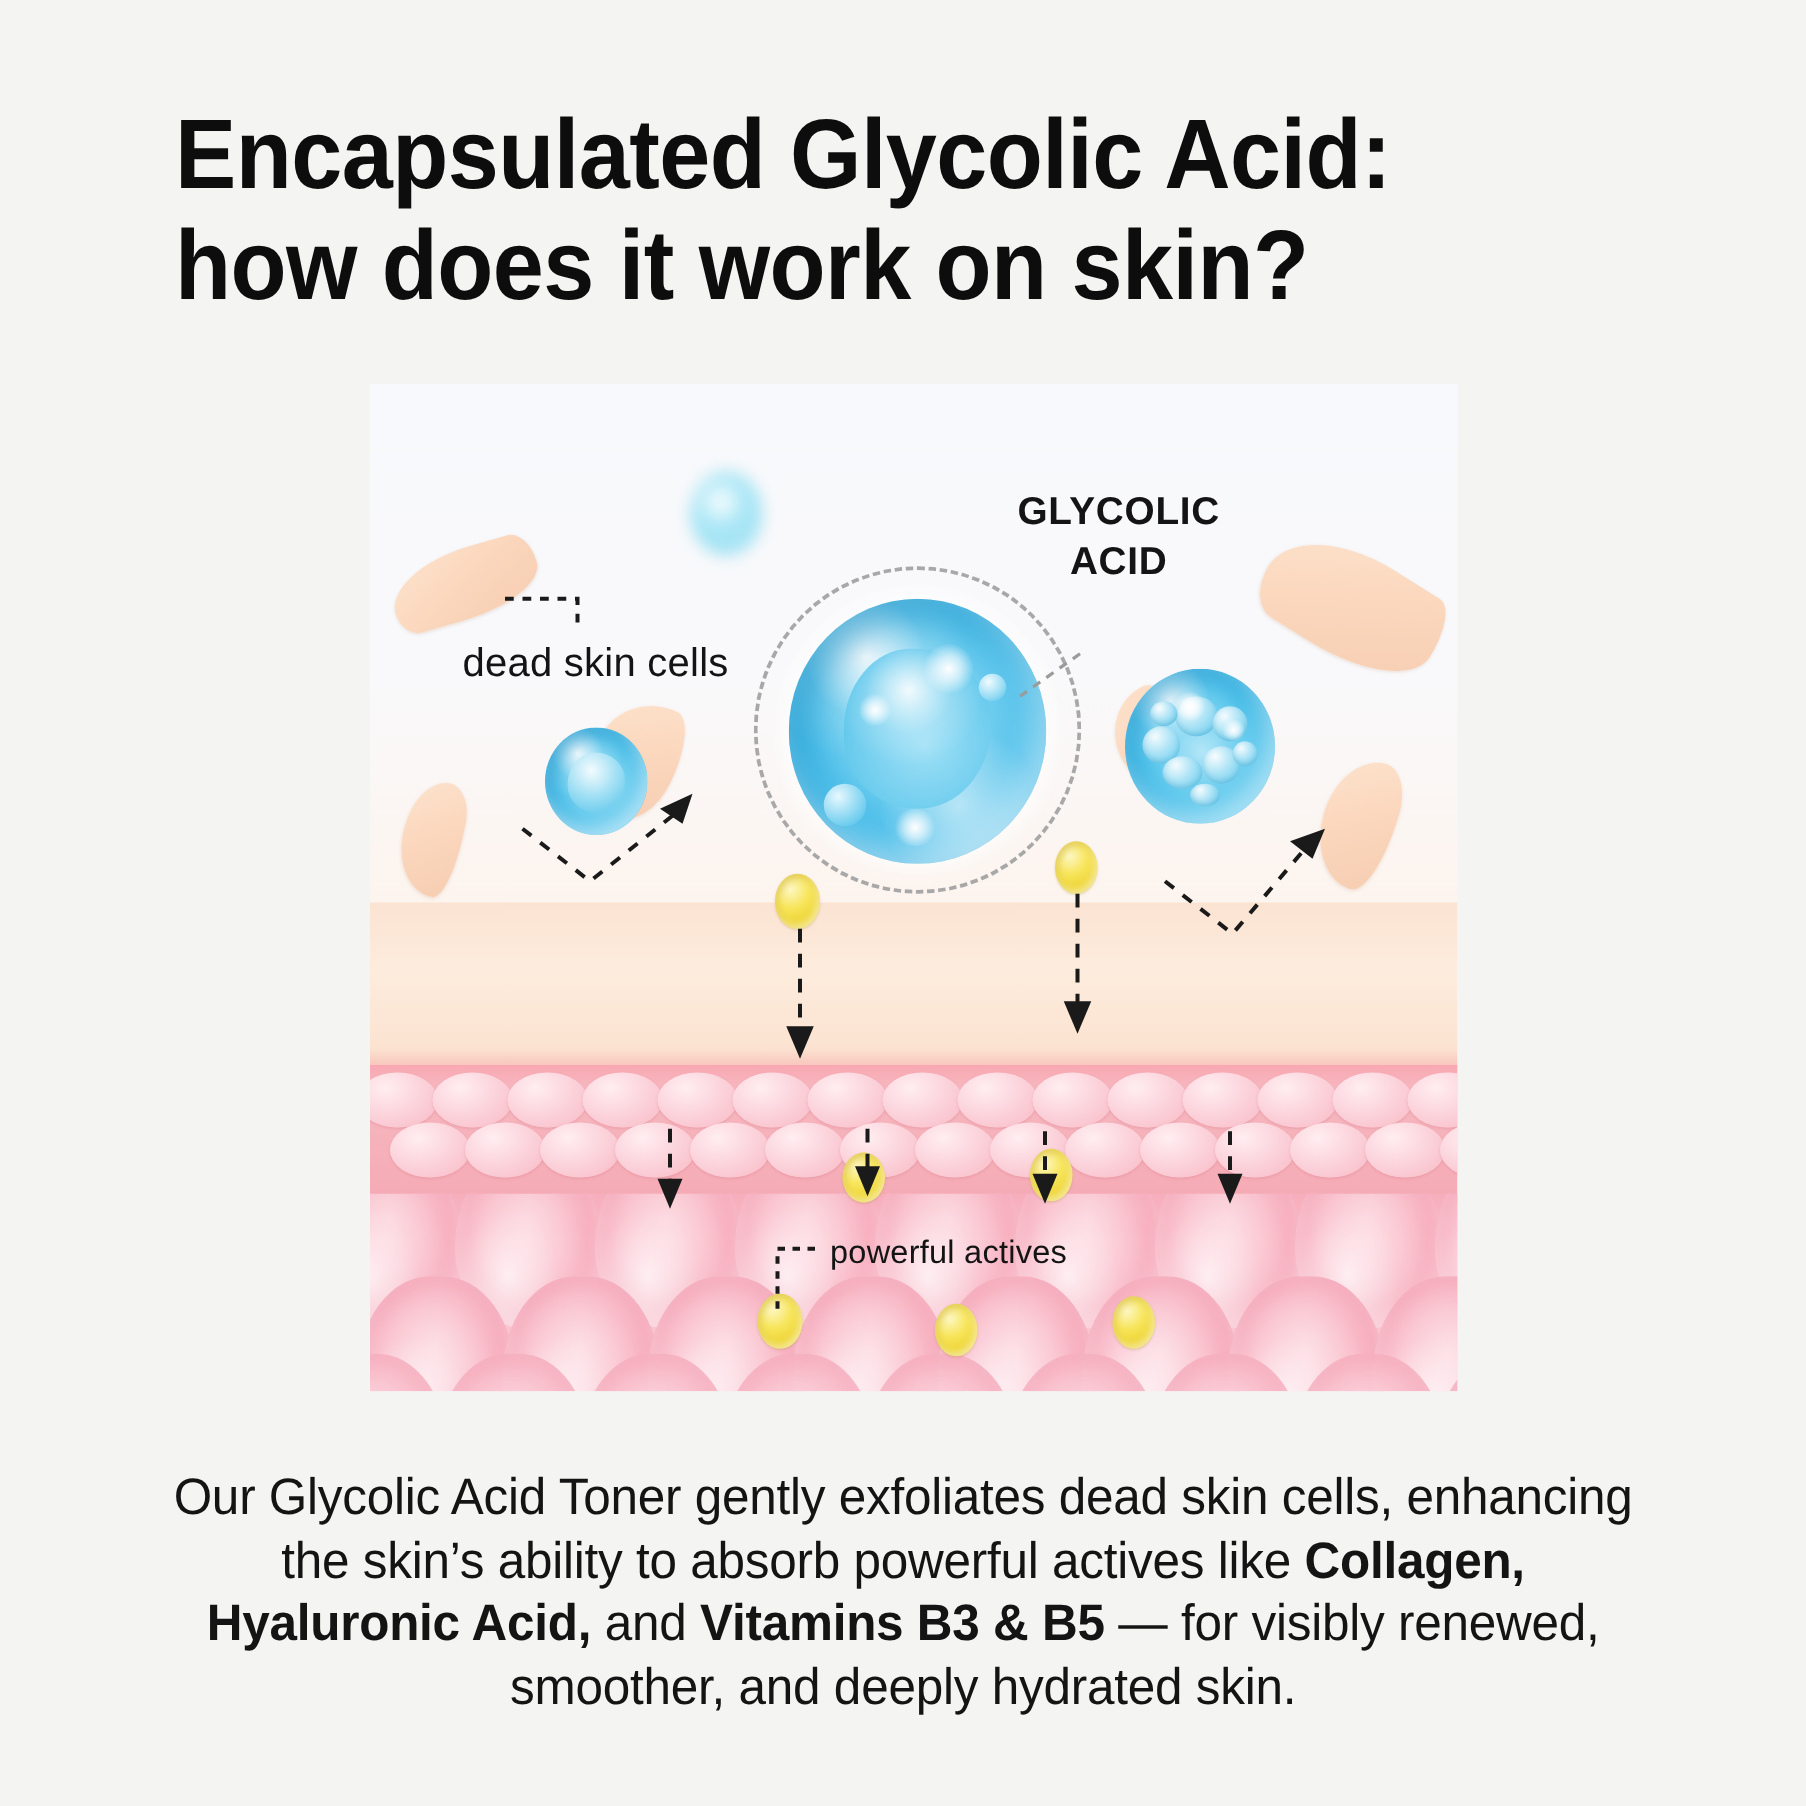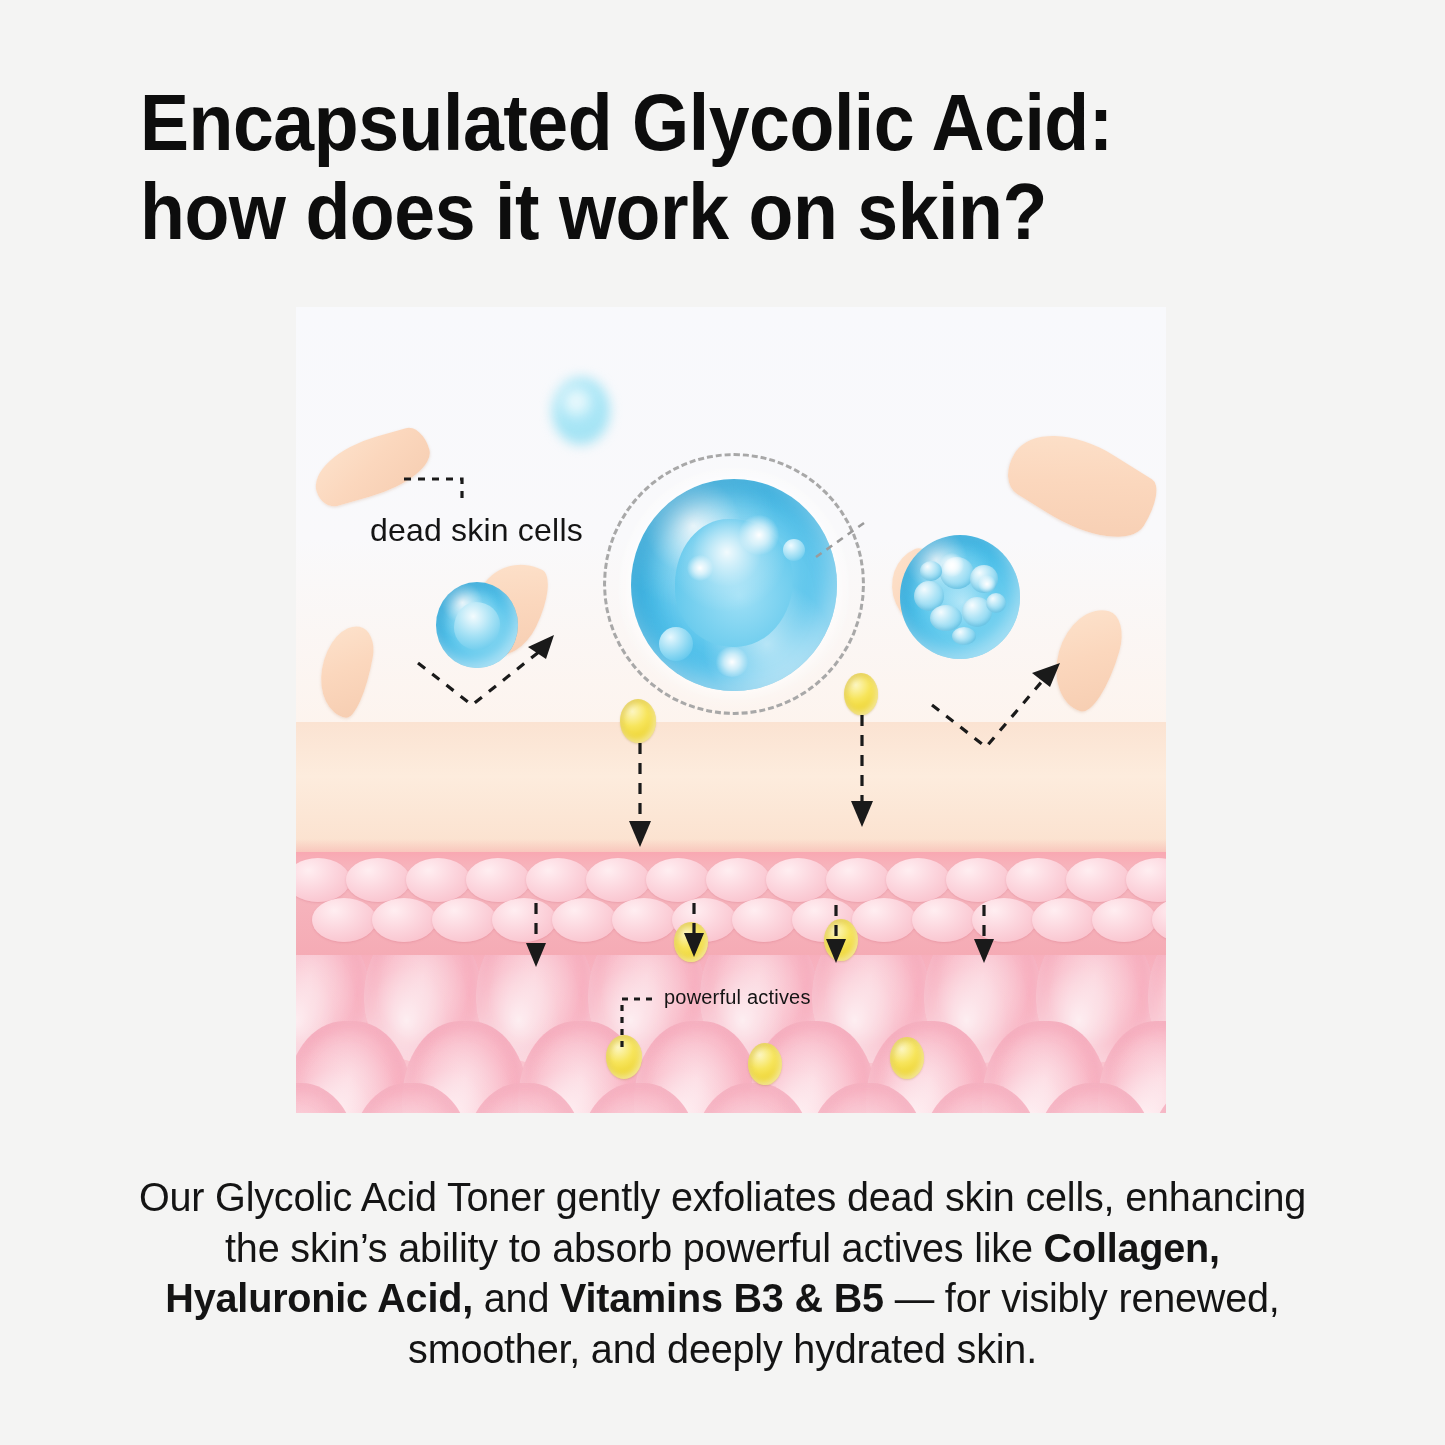--- a/index.html
+++ b/index.html
@@ -212,21 +212,21 @@
   
   .dsvg { position: absolute; left: 0; top: 0; width: 870px; height: 806px; pointer-events: none; }
 
   .lbl {
     position: absolute;
     font-family: "Liberation Sans", sans-serif;
     color: #141414;
     white-space: nowrap;
   }
   .lbl-dead    { left: 74px;  top: 205px; font-size: 32px; letter-spacing: .2px; }
-  .lbl-actives { left: 368px; top: 679px; font-size: 20px; letter-spacing: .2px; }
+  .lbl-actives { left: 368px; top: 679px; font-size: 26px; letter-spacing: .2px; }
   .lbl-ga {
     left: 494px; top: 82px; font-size: 31px; font-weight: 700;
     letter-spacing: .6px; text-align: center; width: 210px; line-height: 1.3;
   }
 
   
   .body-copy {
     position: absolute;
     left: 110px;
     top: 1172px;
@@ -390,18 +390,22 @@
       <polygon points="240,660 230,636 250,636"></polygon>
       <polygon points="398,650 388,626 408,626"></polygon>
       <polygon points="540,656 530,632 550,632"></polygon>
       <polygon points="688,656 678,632 698,632"></polygon>
 
       <polygon points="258,328 232,340 250,352"></polygon>
       <polygon points="764,356 736,366 754,380"></polygon>
     </g>
   </svg>
 
+  <div class="lbl lbl-ga">
+    <span>GLYCOLIC</span><br>
+    <span>ACID</span>
+  </div>
   <div class="lbl lbl-dead">dead skin cells</div>
   <div class="lbl lbl-actives">powerful actives</div>
 
 </div>
 
 <p class="body-copy" id="bodyCopy"><span>Our Glycolic Acid Toner gently exfoliates dead skin cells, enhancing the skin’s ability to absorb powerful actives like </span><b>Collagen, Hyaluronic Acid,</b><span> and </span><b>Vitamins B3 &amp; B5</b><span> — for visibly renewed, smoother, and deeply hydrated skin.</span></p>
 
 </body></html>

